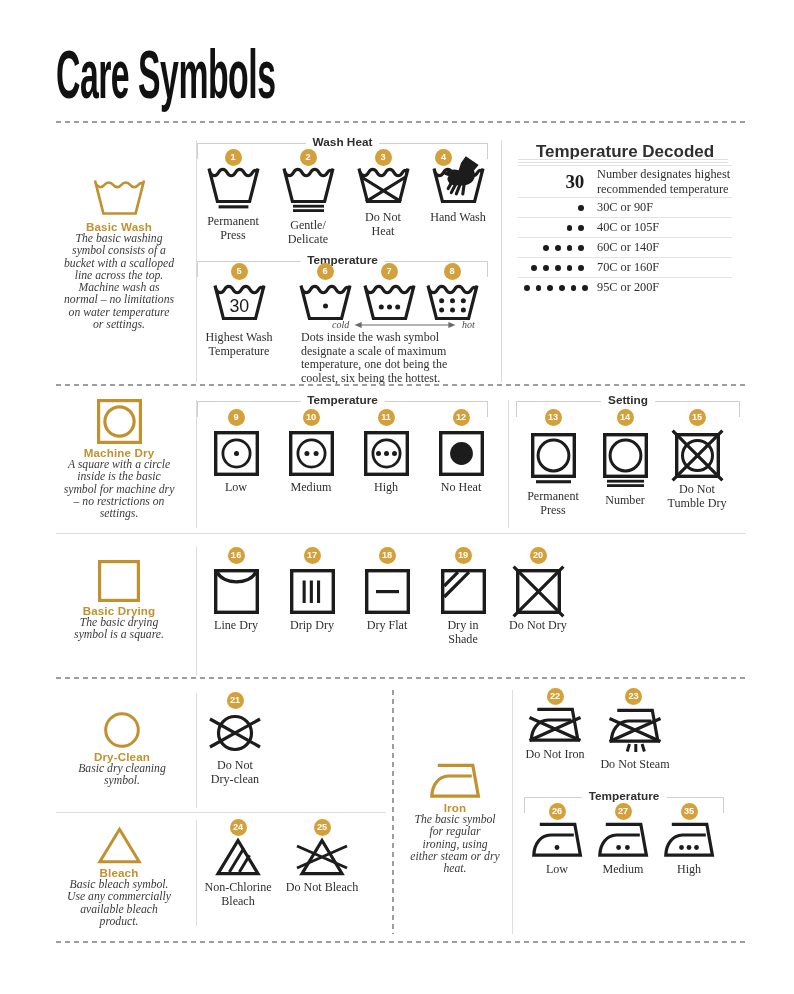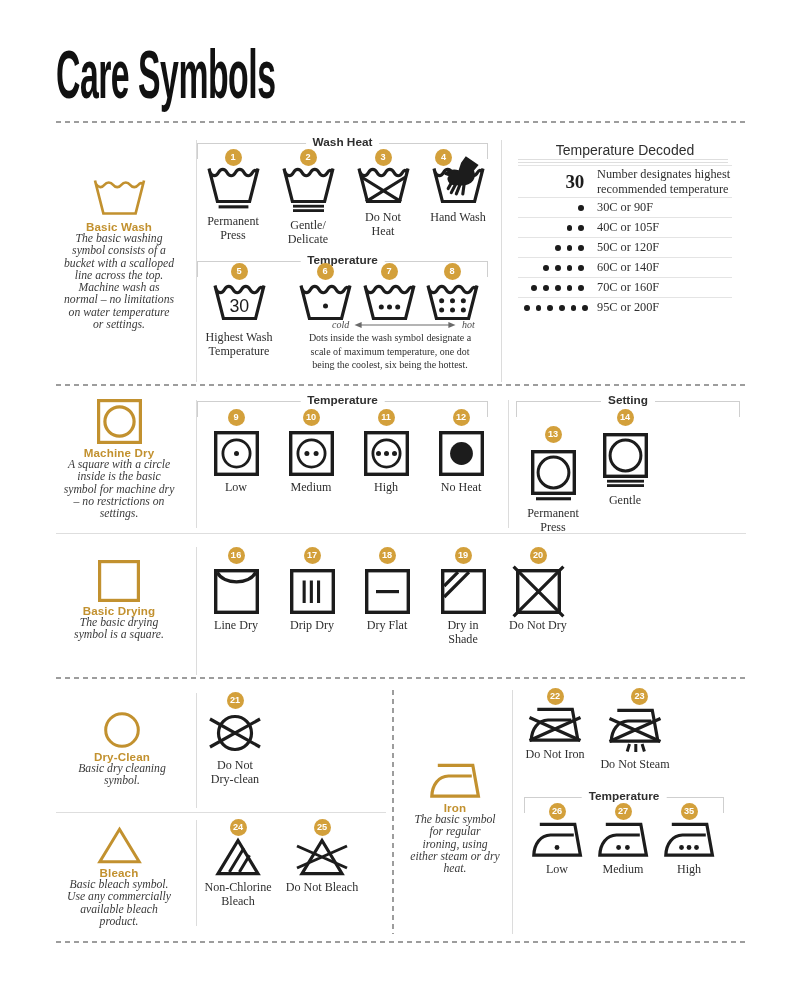--- a/index.html
+++ b/index.html
@@ -45,34 +45,34 @@
   
   .grp { position:absolute; }
   .grp .gline { position:absolute; height:1px; background:#cfcfcf; top:0; left:0; right:0; }
   .grp .gleg { position:absolute; width:1px; background:#cfcfcf; top:0; }
   .grp .glabel { position:absolute; top:-8px; font-family:"Liberation Sans",sans-serif;
      font-weight:700; font-size:11.8px; color:#2f2f2f; background:#fff; padding:0 7px;
      white-space:nowrap; left:50%; transform:translateX(-50%); }
 
   
   #temptable { position:absolute; }
-  #temptable .tt-head { font-family:"Liberation Sans",sans-serif; font-weight:400;
-     font-size:14px; color:#2f2f2f; text-align:center; }
+  #temptable .tt-head { font-family:"Liberation Sans",sans-serif; font-weight:700;
+     font-size:17px; color:#2f2f2f; text-align:center; }
   #temptable .tt-row { position:relative; display:flex; align-items:center;
      border-top:1px solid #e4e4e4; }
   #temptable .tt-left { width:79px; flex:0 0 79px; text-align:right; padding-right:13px; white-space:nowrap; }
   #temptable .tt-right { flex:1 1 auto; font-family:"Liberation Serif", serif; font-size:12.3px;
      color:#2f2f2f; line-height:14.4px; }
   #temptable .bignum { font-family:"Liberation Serif", serif; font-weight:700;
      font-size:19px; color:#1c1c1c; letter-spacing:-0.3px; }
   .tdot { display:inline-block; width:5.8px; height:5.8px; border-radius:50%;
      background:#1c1c1c; margin-left:5.9px; vertical-align:middle; }
 
-  .note { position:absolute; font-family:"Liberation Serif", serif; font-size:10px;
-     line-height:13.6px; color:#2f2f2f; text-align:center; }
+  .note { position:absolute; font-family:"Liberation Serif", serif; font-size:12px;
+     line-height:13.6px; color:#2f2f2f; }
   .scalebar { position:absolute; font-family:"Liberation Serif",serif; font-style:italic;
      font-size:10px; color:#4a4a4a; }
   svg { display:block; overflow:visible; }
 </style>
 </head>
 <body>
 
 <div class="page">
 <div id="title">Care Symbols</div>
 <div class="dash-rule" style="top:121px;"></div>
@@ -224,24 +224,20 @@
         </div>
 <div class="tt-row" style="height:20px;">
           <div class="tt-left"><span class="tdot"></span></div>
           <div class="tt-right">30C or 90F</div>
         </div>
 <div class="tt-row" style="height:20px;">
           <div class="tt-left"><span class="tdot"></span><span class="tdot"></span></div>
           <div class="tt-right">40C or 105F</div>
         </div>
 <div class="tt-row" style="height:20px;">
-          <div class="tt-left"><span class="tdot"></span><span class="tdot"></span><span class="tdot"></span></div>
-          <div class="tt-right">50C or 120F</div>
-        </div>
-<div class="tt-row" style="height:20px;">
           <div class="tt-left"><span class="tdot"></span><span class="tdot"></span><span class="tdot"></span><span class="tdot"></span></div>
           <div class="tt-right">60C or 140F</div>
         </div>
 <div class="tt-row" style="height:20px;">
           <div class="tt-left"><span class="tdot"></span><span class="tdot"></span><span class="tdot"></span><span class="tdot"></span><span class="tdot"></span></div>
           <div class="tt-right">70C or 160F</div>
         </div>
 <div class="tt-row" style="height:20px;">
           <div class="tt-left"><span class="tdot"></span><span class="tdot"></span><span class="tdot"></span><span class="tdot"></span><span class="tdot"></span><span class="tdot"></span></div>
           <div class="tt-right">95C or 200F</div>
@@ -312,42 +308,55 @@
         </svg>
       </div>
       <div class="cap">No Heat</div>
     </div>
 <div class="grp" style="left:516px; top:401px; width:224px; height:16px;">
       <div class="gline"></div>
       <div class="gleg" style="left:0; height:16px;"></div>
       <div class="gleg" style="right:0; height:16px;"></div>
       <div class="glabel">Setting</div>
     </div>
-<div class="item" style="left:518px; top:433px; width:70px;margin-top:17px;">
+<div class="item" style="left:518px; top:433px; width:70px;">
       <div class="badge" style="left:26.5px; top:-24px;">13</div>
       <div class="sym" style="height:52px;">
         <svg width="45" height="52" viewBox="0 0 45 52">
           <rect x="1.7" y="1.7" width="41.6" height="41.6" fill="none" stroke="#1c1c1c" stroke-width="3.4"></rect>
           <circle cx="22.5" cy="22.5" r="15.4" fill="none" stroke="#1c1c1c" stroke-width="3.0"></circle>
           <rect x="5" y="47.2" width="35" height="3.1" fill="#1c1c1c"></rect>
         </svg>
       </div>
       <div class="cap">Permanent Press</div>
     </div>
 <div class="item" style="left:590px; top:433px; width:70px;">
       <div class="badge" style="left:26.5px; top:-24px;">14</div>
       <div class="sym" style="height:56px;">
         <svg width="45" height="56" viewBox="0 0 45 56">
           <rect x="1.7" y="1.7" width="41.6" height="41.6" fill="none" stroke="#1c1c1c" stroke-width="3.4"></rect>
           <circle cx="22.5" cy="22.5" r="15.4" fill="none" stroke="#1c1c1c" stroke-width="3.0"></circle>
           <rect x="4" y="46.8" width="37" height="2.8" fill="#1c1c1c"></rect>
           <rect x="4" y="51.2" width="37" height="2.8" fill="#1c1c1c"></rect>
         </svg>
       </div>
-      <div class="cap">Gentle</div>
+      <div class="cap">Number</div>
+    </div>
+<div class="item" style="left:662px; top:433px; width:70px;">
+      <div class="badge" style="left:26.5px; top:-24px;">15</div>
+      <div class="sym" style="height:45px;">
+        <svg width="53" height="45" viewBox="0 0 53 45">
+          <g transform="translate(4,0)">
+            <rect x="1.7" y="1.7" width="41.6" height="41.6" fill="none" stroke="#1c1c1c" stroke-width="3.4"></rect>
+            <circle cx="22.5" cy="22.5" r="15.0" fill="none" stroke="#1c1c1c" stroke-width="3.0"></circle>
+            <path d="M-2.4 -2.4 L47.4 47.4 M47.4 -2.4 L-2.4 47.4" stroke="#1c1c1c" stroke-width="3.2" fill="none"></path>
+          </g>
+        </svg>
+      </div>
+      <div class="cap">Do Not Tumble Dry</div>
     </div>
 <div class="solid-rule" style="left:56px; top:533px; width:690px;"></div>
 <div class="desc" style="left:66px; top:556px; width:106px;">
       <div class="sym" style="height:46px;">
         <svg width="42" height="42" viewBox="0 0 42 42">
           <rect x="1.6" y="1.6" width="38.8" height="38.8" fill="none" stroke="#c2912f" stroke-width="3.2"></rect>
         </svg>
       </div>
       <div class="ttl" style="margin-top:2px;">Basic Drying</div>
       <div class="txt">The basic drying symbol is a square.</div>
@@ -476,21 +485,21 @@
         <svg width="52" height="36" viewBox="0 0 52 36">
           <g transform="translate(1.5,0)">
             <path d="M6.8 2.3 L41.8 2.3 L47.4 33.2 L0.8 33.2 C1.2 22.0 7.5 13.2 17.5 13.0 L40.8 13.0" fill="none" stroke="#1c1c1c" stroke-width="3.2" stroke-linejoin="miter" stroke-linecap="butt"></path>
           </g>
           <path d="M0.5 10.5 L51.5 33.5 M51.5 10.5 L0.5 33.5" fill="none" stroke="#1c1c1c" stroke-width="3.2"></path>
         </svg>
       </div>
       <div class="cap">Do Not Iron</div>
     </div>
 <div class="item" style="left:596px; top:705px; width:78px;">
-      <div class="badge" style="left:35px; top:-17px;">23</div>
+      <div class="badge" style="left:29px; top:-17px;">23</div>
       <div class="sym" style="height:48px;">
         <svg width="52" height="45" viewBox="0 0 52 45">
           <g transform="translate(1.5,0)">
             <path d="M6.8 2.3 L41.8 2.3 L47.4 33.2 L0.8 33.2 C1.2 22.0 7.5 13.2 17.5 13.0 L40.8 13.0" fill="none" stroke="#1c1c1c" stroke-width="3.2" stroke-linejoin="miter" stroke-linecap="butt"></path>
           </g>
           <path d="M0.5 10.5 L51.5 33.5 M51.5 10.5 L0.5 33.5" fill="none" stroke="#1c1c1c" stroke-width="3.2"></path>
           <path d="M20.5 36 L18.2 43.5 M26.8 36 L26.8 44 M33.1 36 L35.4 43.5" fill="none" stroke="#1c1c1c" stroke-width="3.0" stroke-linecap="butt"></path>
         </svg>
       </div>
       <div class="cap">Do Not Steam</div>

